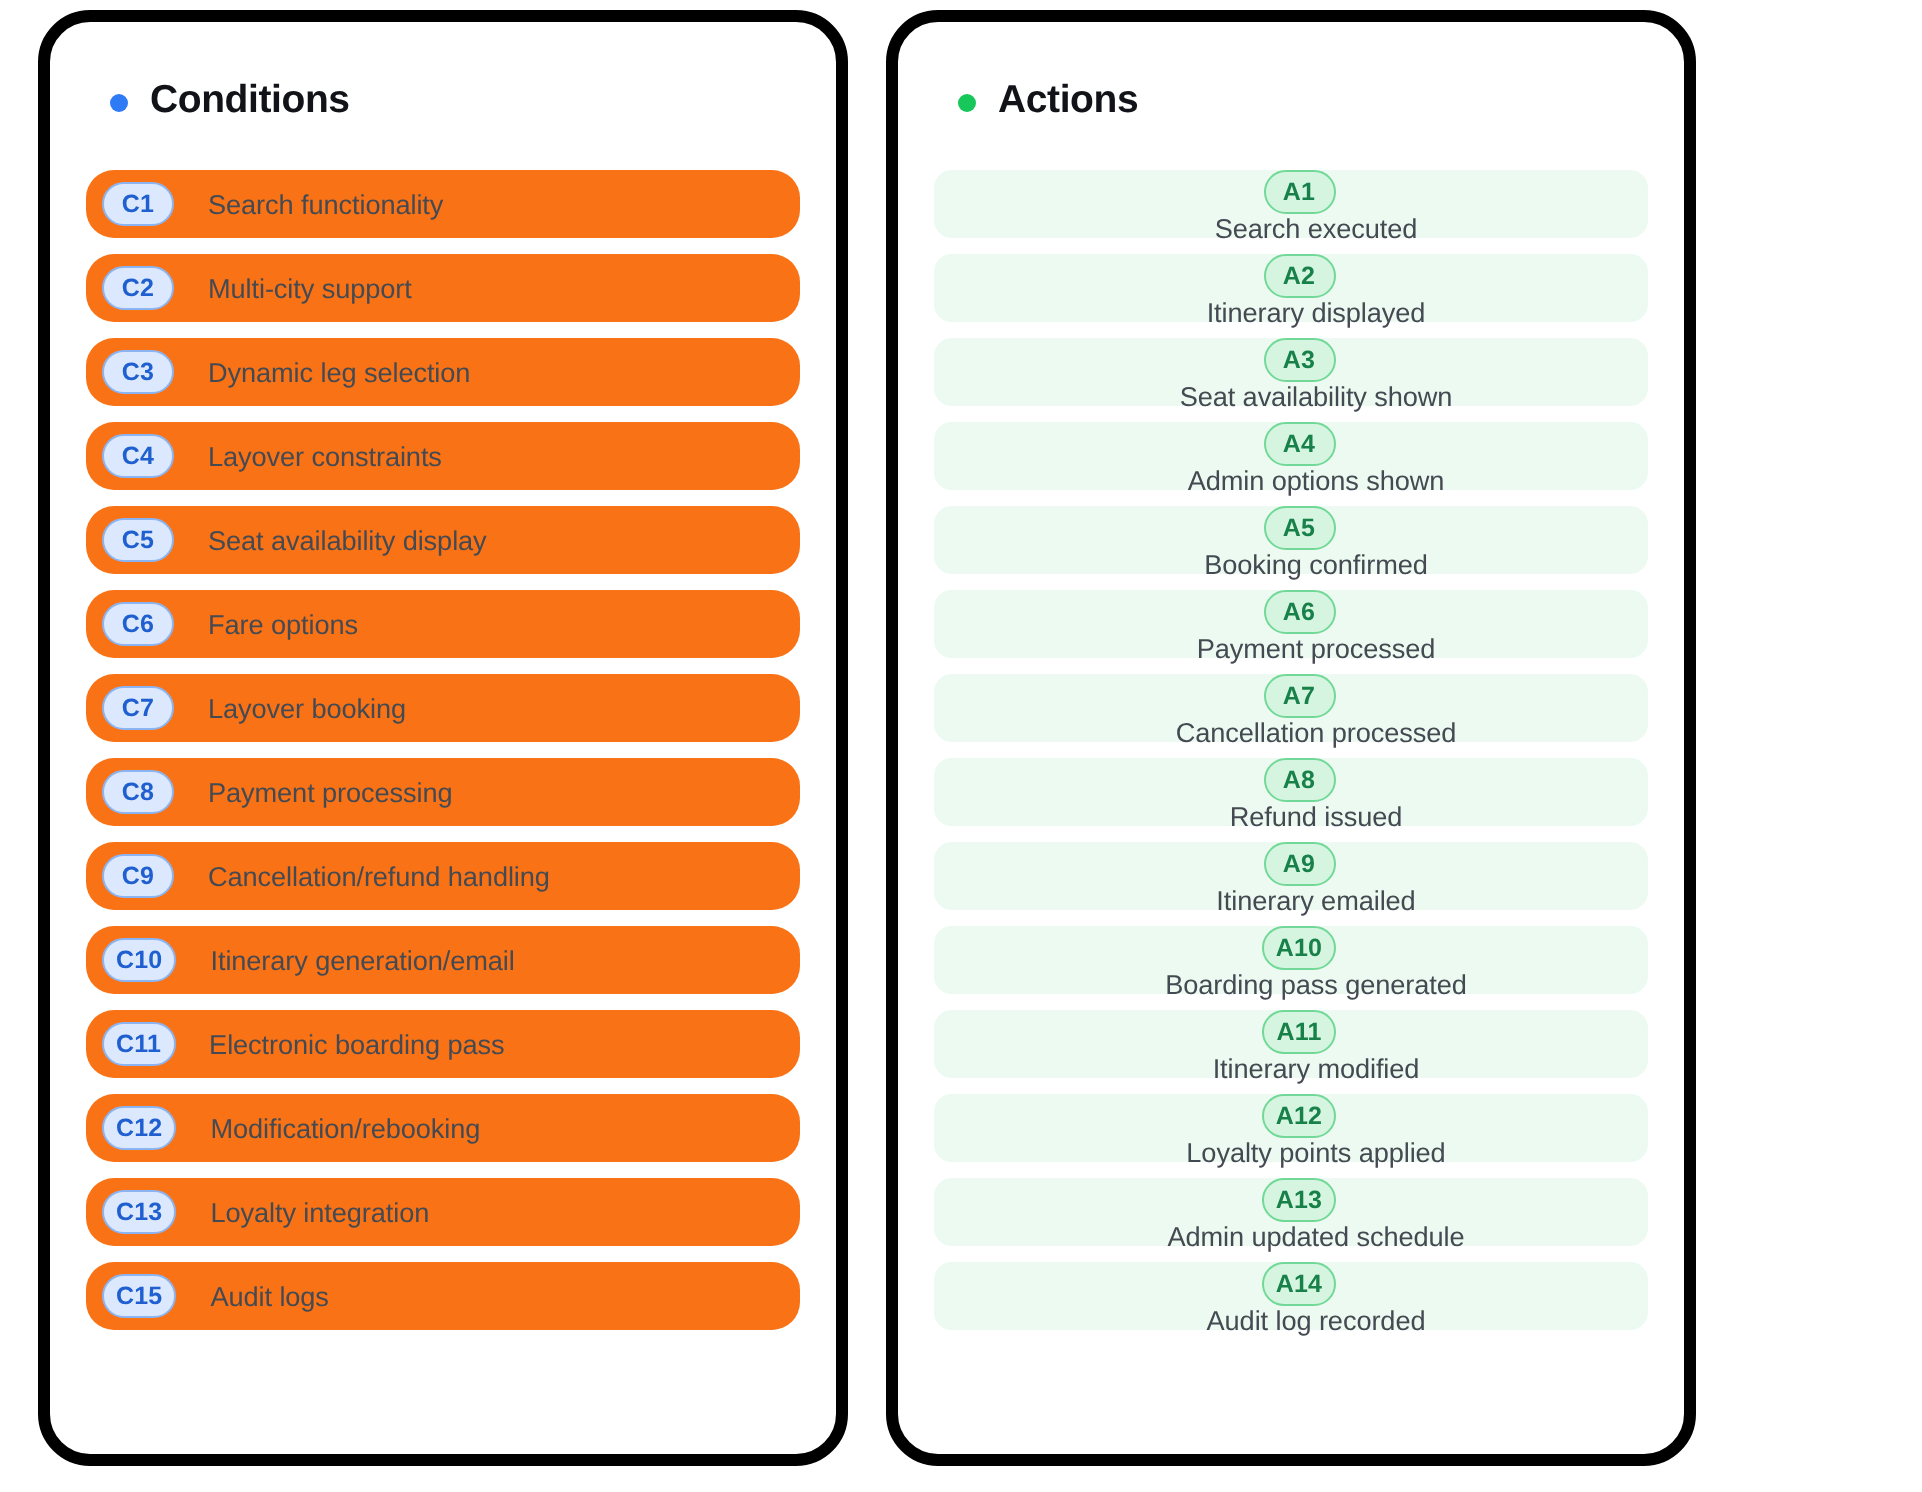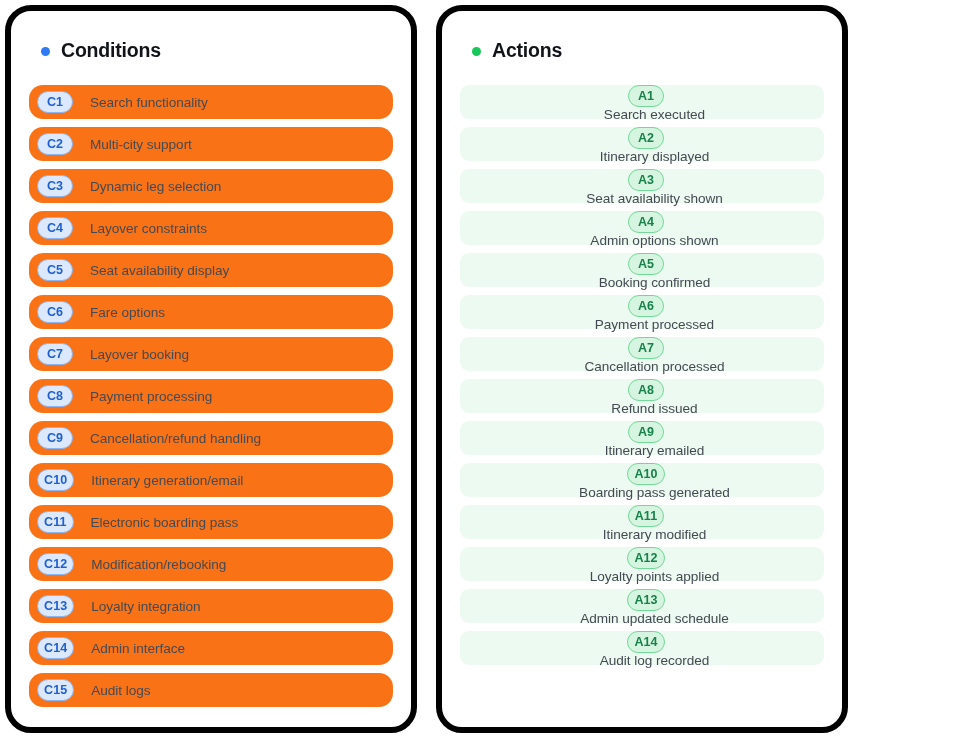--- a/index.html
+++ b/index.html
@@ -11,21 +11,21 @@
     font-family: "Liberation Sans", sans-serif;
     overflow: hidden;
   }
 
   #board {
     position: relative;
     width: 853px;
     height: 746px;
     display: flex;
     gap: 19px;
-    padding: 5px 5px 13px 5px;
+    padding: 5px 5px 13px 19px;
   }
 
   .card {
     position: relative;
     flex: 1 1 0;
     background: #ffffff;
     border: 6px solid #000000;
     border-radius: 26px;
     padding: 26px 18px 18px 18px;
     overflow: hidden;
@@ -166,24 +166,20 @@
         </div>
         <div class="row">
           <span class="badge">C12</span>
           <span class="row-label">Modification/rebooking</span>
         </div>
         <div class="row">
           <span class="badge">C13</span>
           <span class="row-label">Loyalty integration</span>
         </div>
         <div class="row">
-          <span class="badge">C14</span>
-          <span class="row-label">Admin interface</span>
-        </div>
-        <div class="row">
           <span class="badge">C15</span>
           <span class="row-label">Audit logs</span>
         </div>
       </div>
     </div>
     <div class="card theme-green">
       <div class="card-header">
         <span class="header-dot" style="background: rgb(24, 199, 90);"></span>
         <span class="card-title">Actions</span>
       </div>

